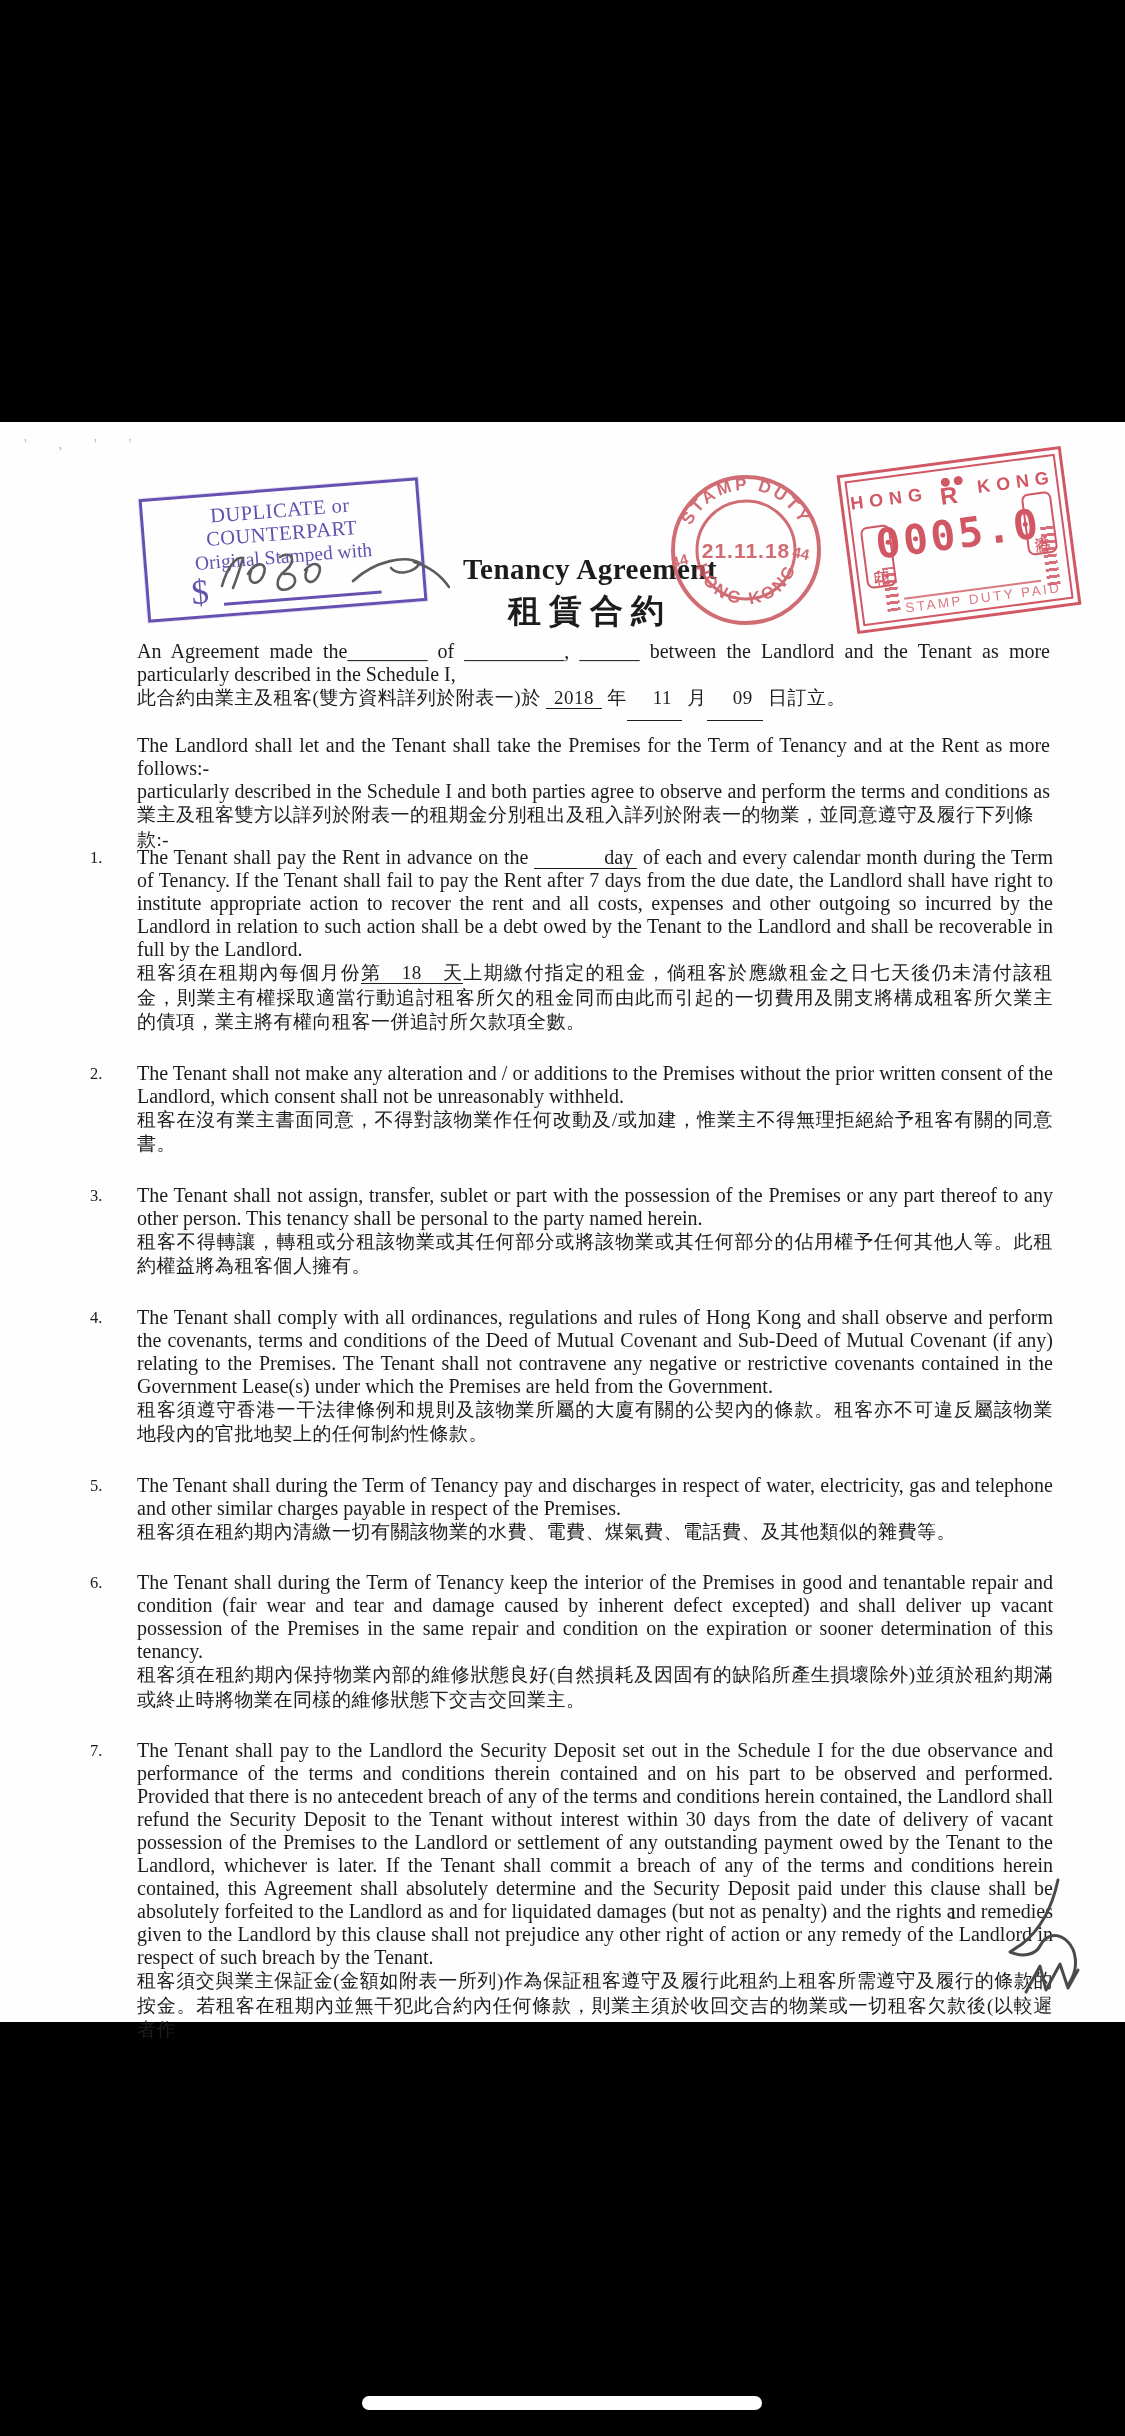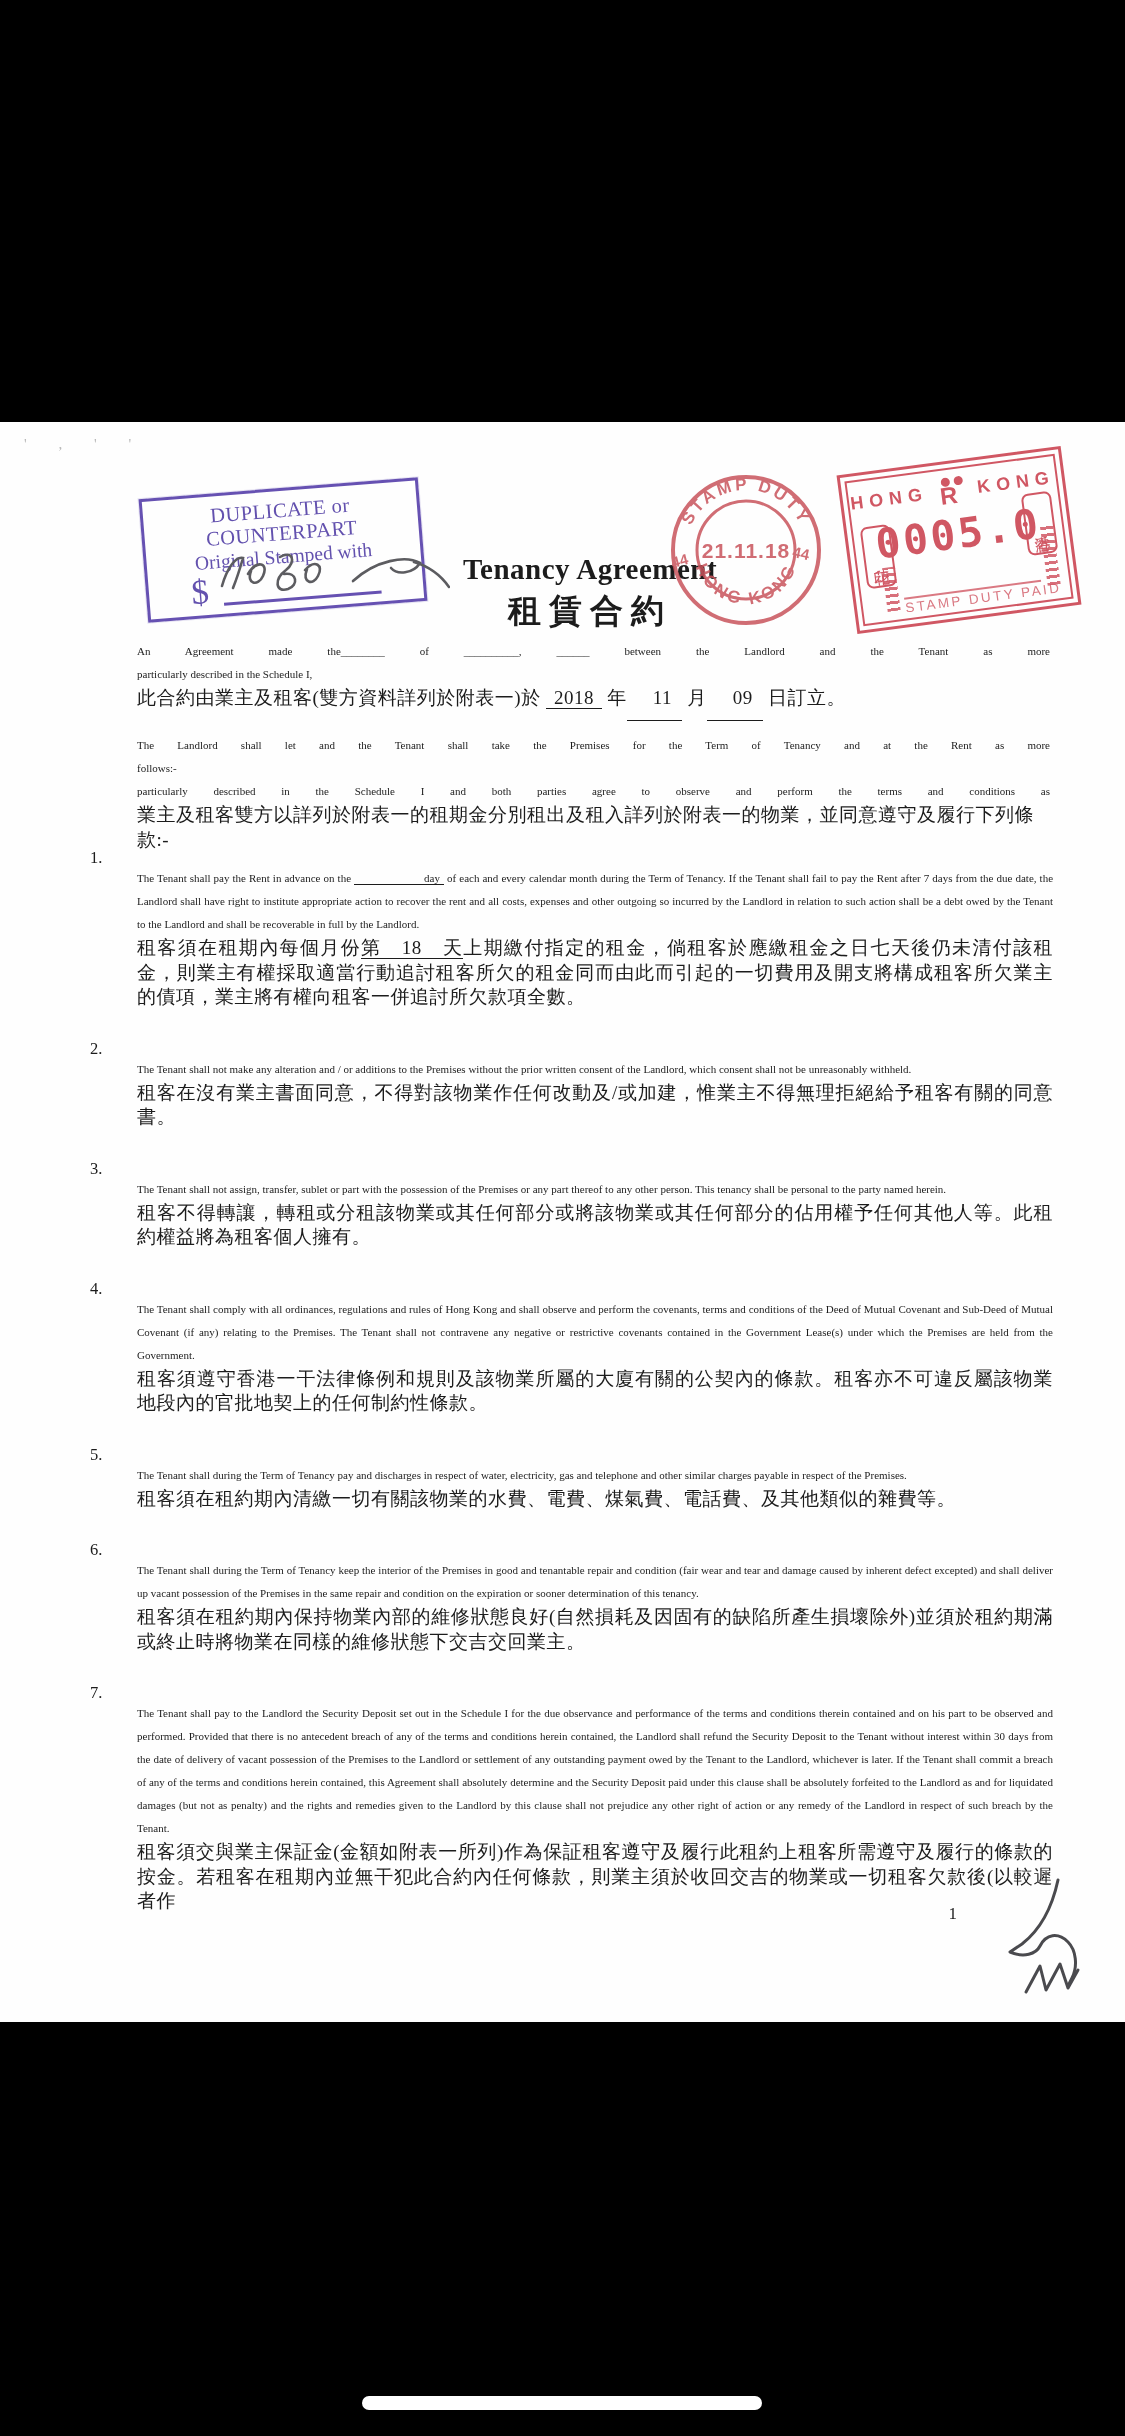--- a/index.html
+++ b/index.html
@@ -51,33 +51,33 @@
     background:repeating-linear-gradient(0deg,#cc4553 0 3px,transparent 3px 7px);opacity:.85;}
   .m-coil.left{left:24px;height:44px;}
   .m-coil.right{right:9px;height:62px;bottom:14px;}
   .m-bottom{position:absolute;bottom:3px;left:42px;right:28px;border-top:2px solid #cc4553;
     font-family:"Liberation Sans","DejaVu Sans",sans-serif;font-size:13.5px;letter-spacing:2.5px;
     padding-top:1px;opacity:.8;white-space:nowrap;}
 
   
   .intro{position:absolute;top:218px;left:137px;width:913px;}
   .recital{position:absolute;top:312px;left:137px;width:913px;}
-  p{margin:0;font-size:11px;line-height:23px;}
+  p{margin:0;font-size:20px;line-height:23px;}
   .jline{text-align:justify;text-align-last:justify;}
   .jt{text-align:justify;}
   .zh{font-size:19px;line-height:24.5px;letter-spacing:.5px;}
   .u{border-bottom:1.5px solid #1c1c1c;padding:0 8px;text-align:right;}
   .u-pad{padding:0 10px 12px 26px;}
   .blank-day{border-bottom:1.5px solid #1c1c1c;padding:0 4px 0 70px;}
   .blank-zh{border-bottom:1.5px solid #1c1c1c;}
 
   .clauses{position:absolute;top:424px;left:90px;width:963px;}
   .clause{display:flex;margin-bottom:27px;}
   .cnum{width:47px;flex:0 0 47px;font-size:16.5px;line-height:23px;}
-  .cbody{width:916px;margin-top:21px;}
+  .cbody{width:916px;}
 
   .pagenum{position:absolute;top:1482px;right:168px;font-size:17px;}
 
   .signature{position:absolute;top:1452px;left:988px;width:128px;height:142px;}
   .signature path{fill:none;stroke:#4a4a4e;stroke-width:3;stroke-linecap:round;stroke-linejoin:round;}
 
   .home-indicator{position:absolute;top:2396px;left:362px;width:400px;height:14px;
     border-radius:7px;background:#fff;}
 </style>
 </head>

